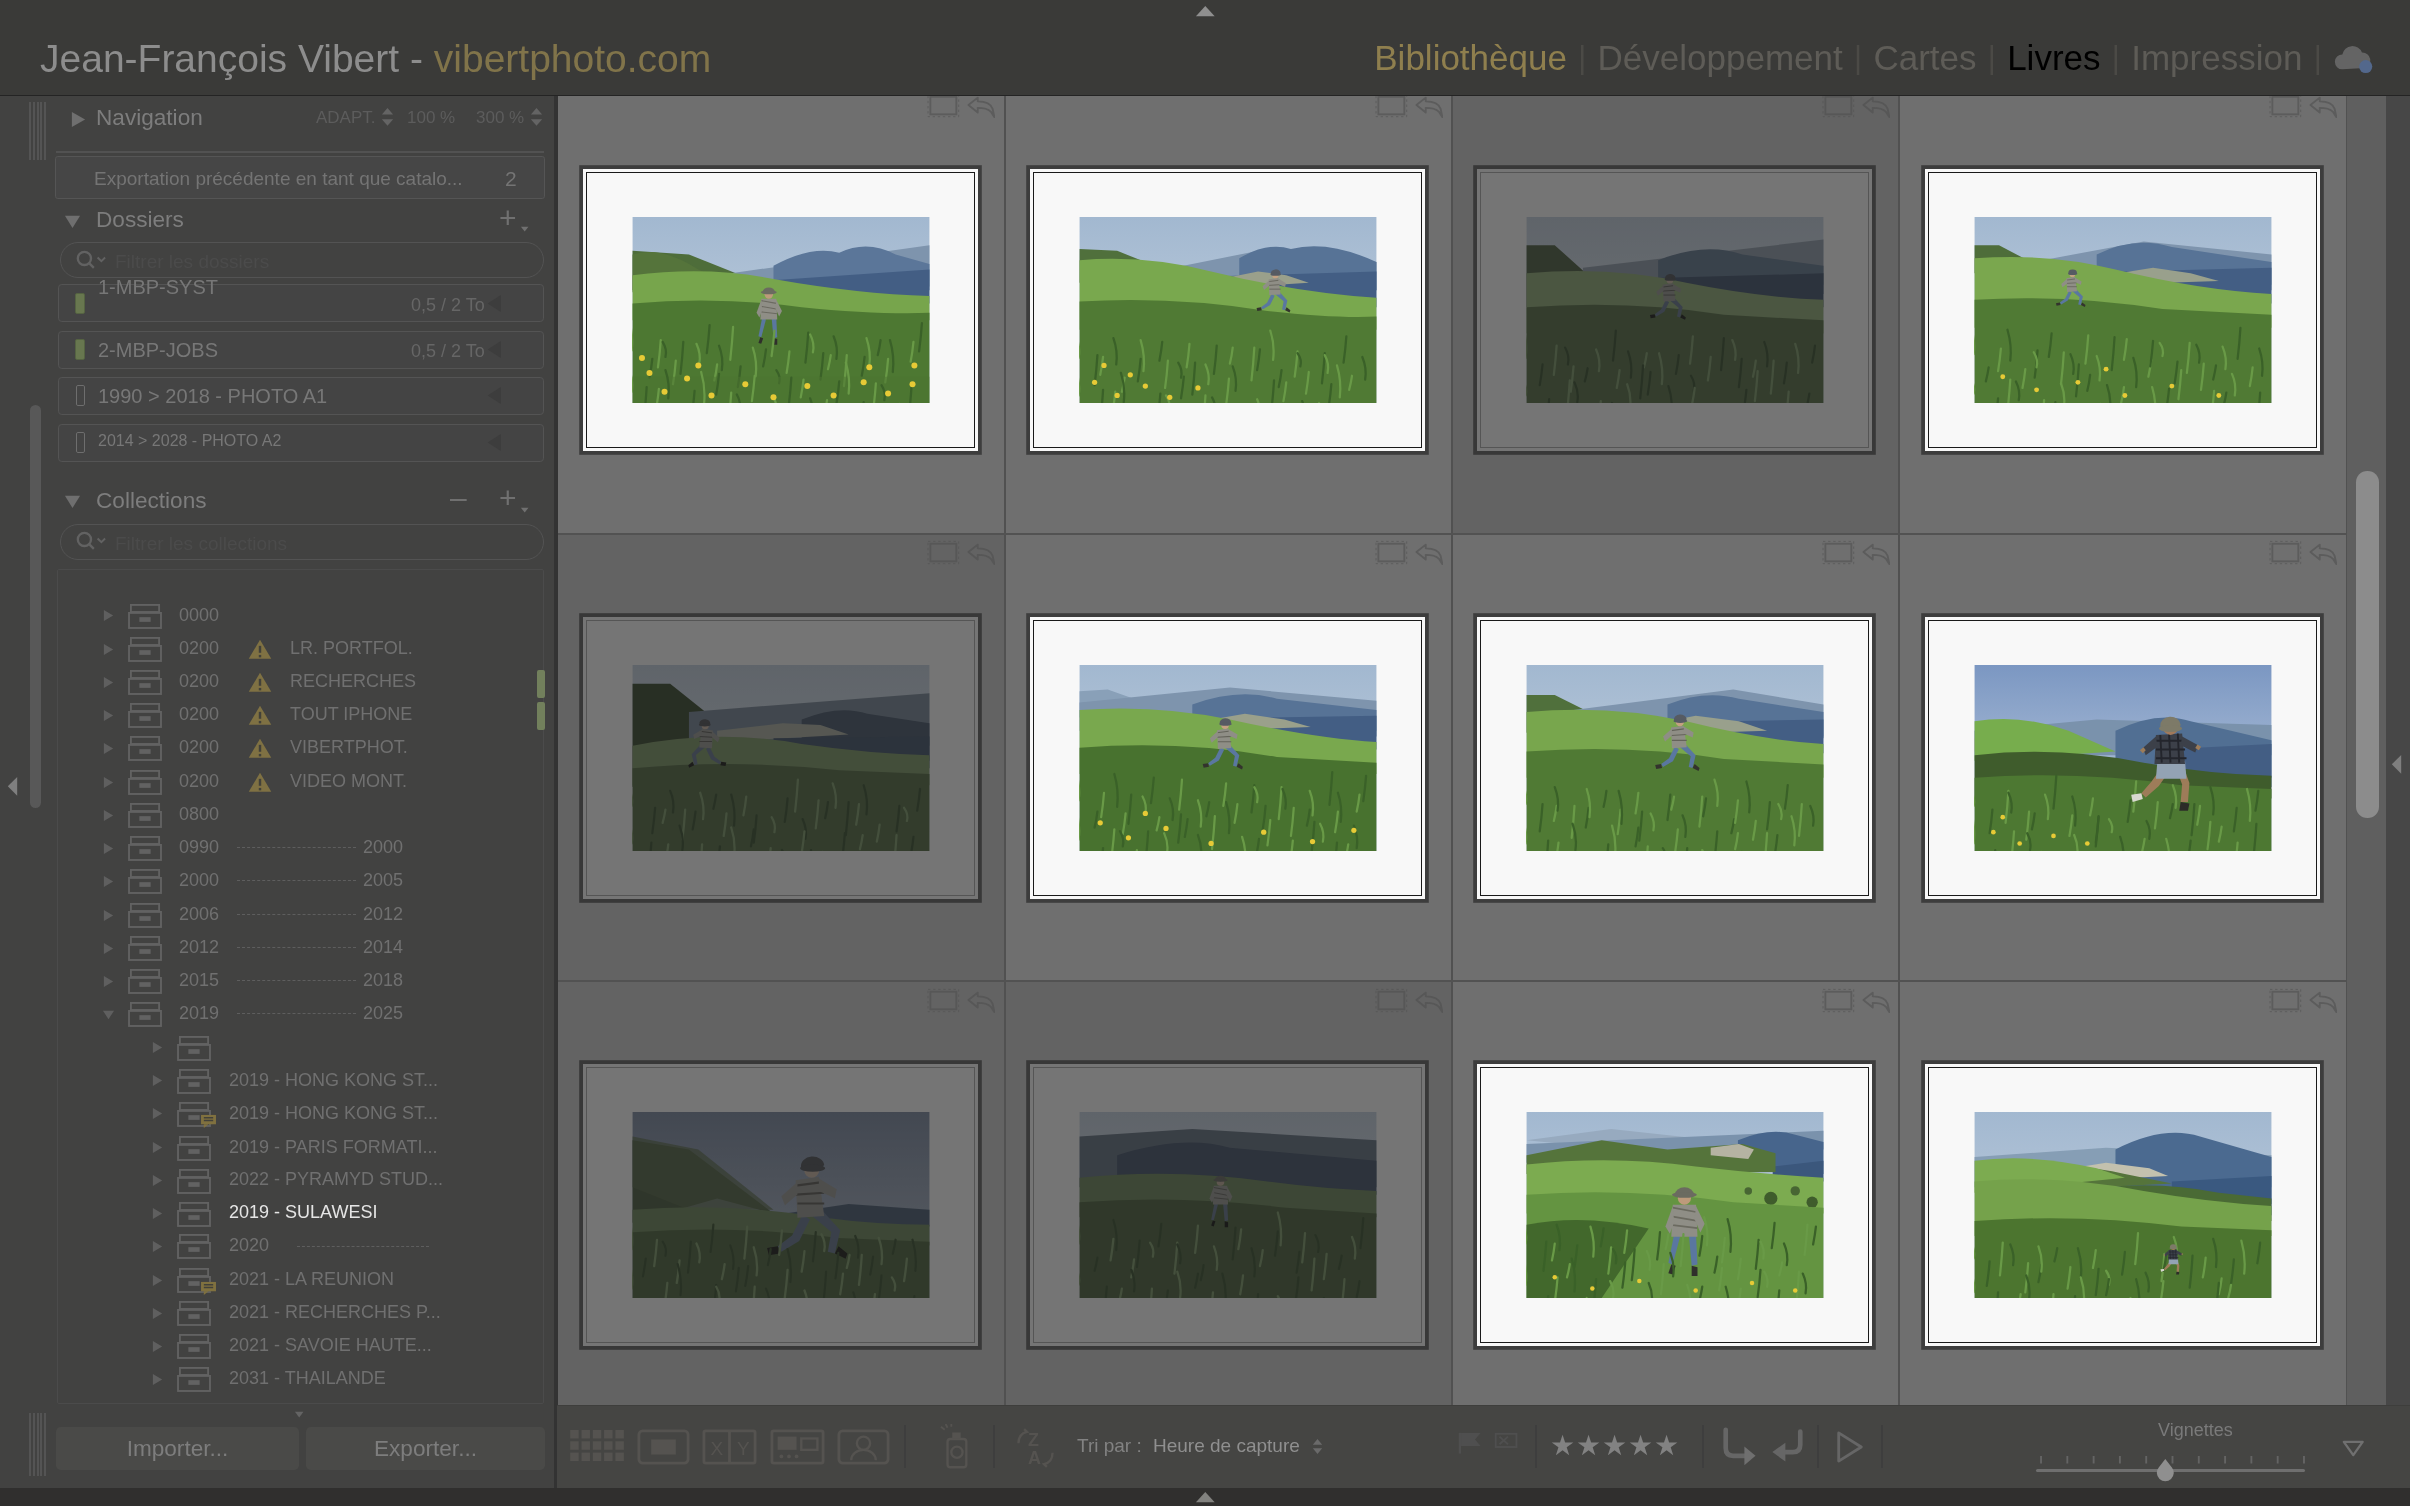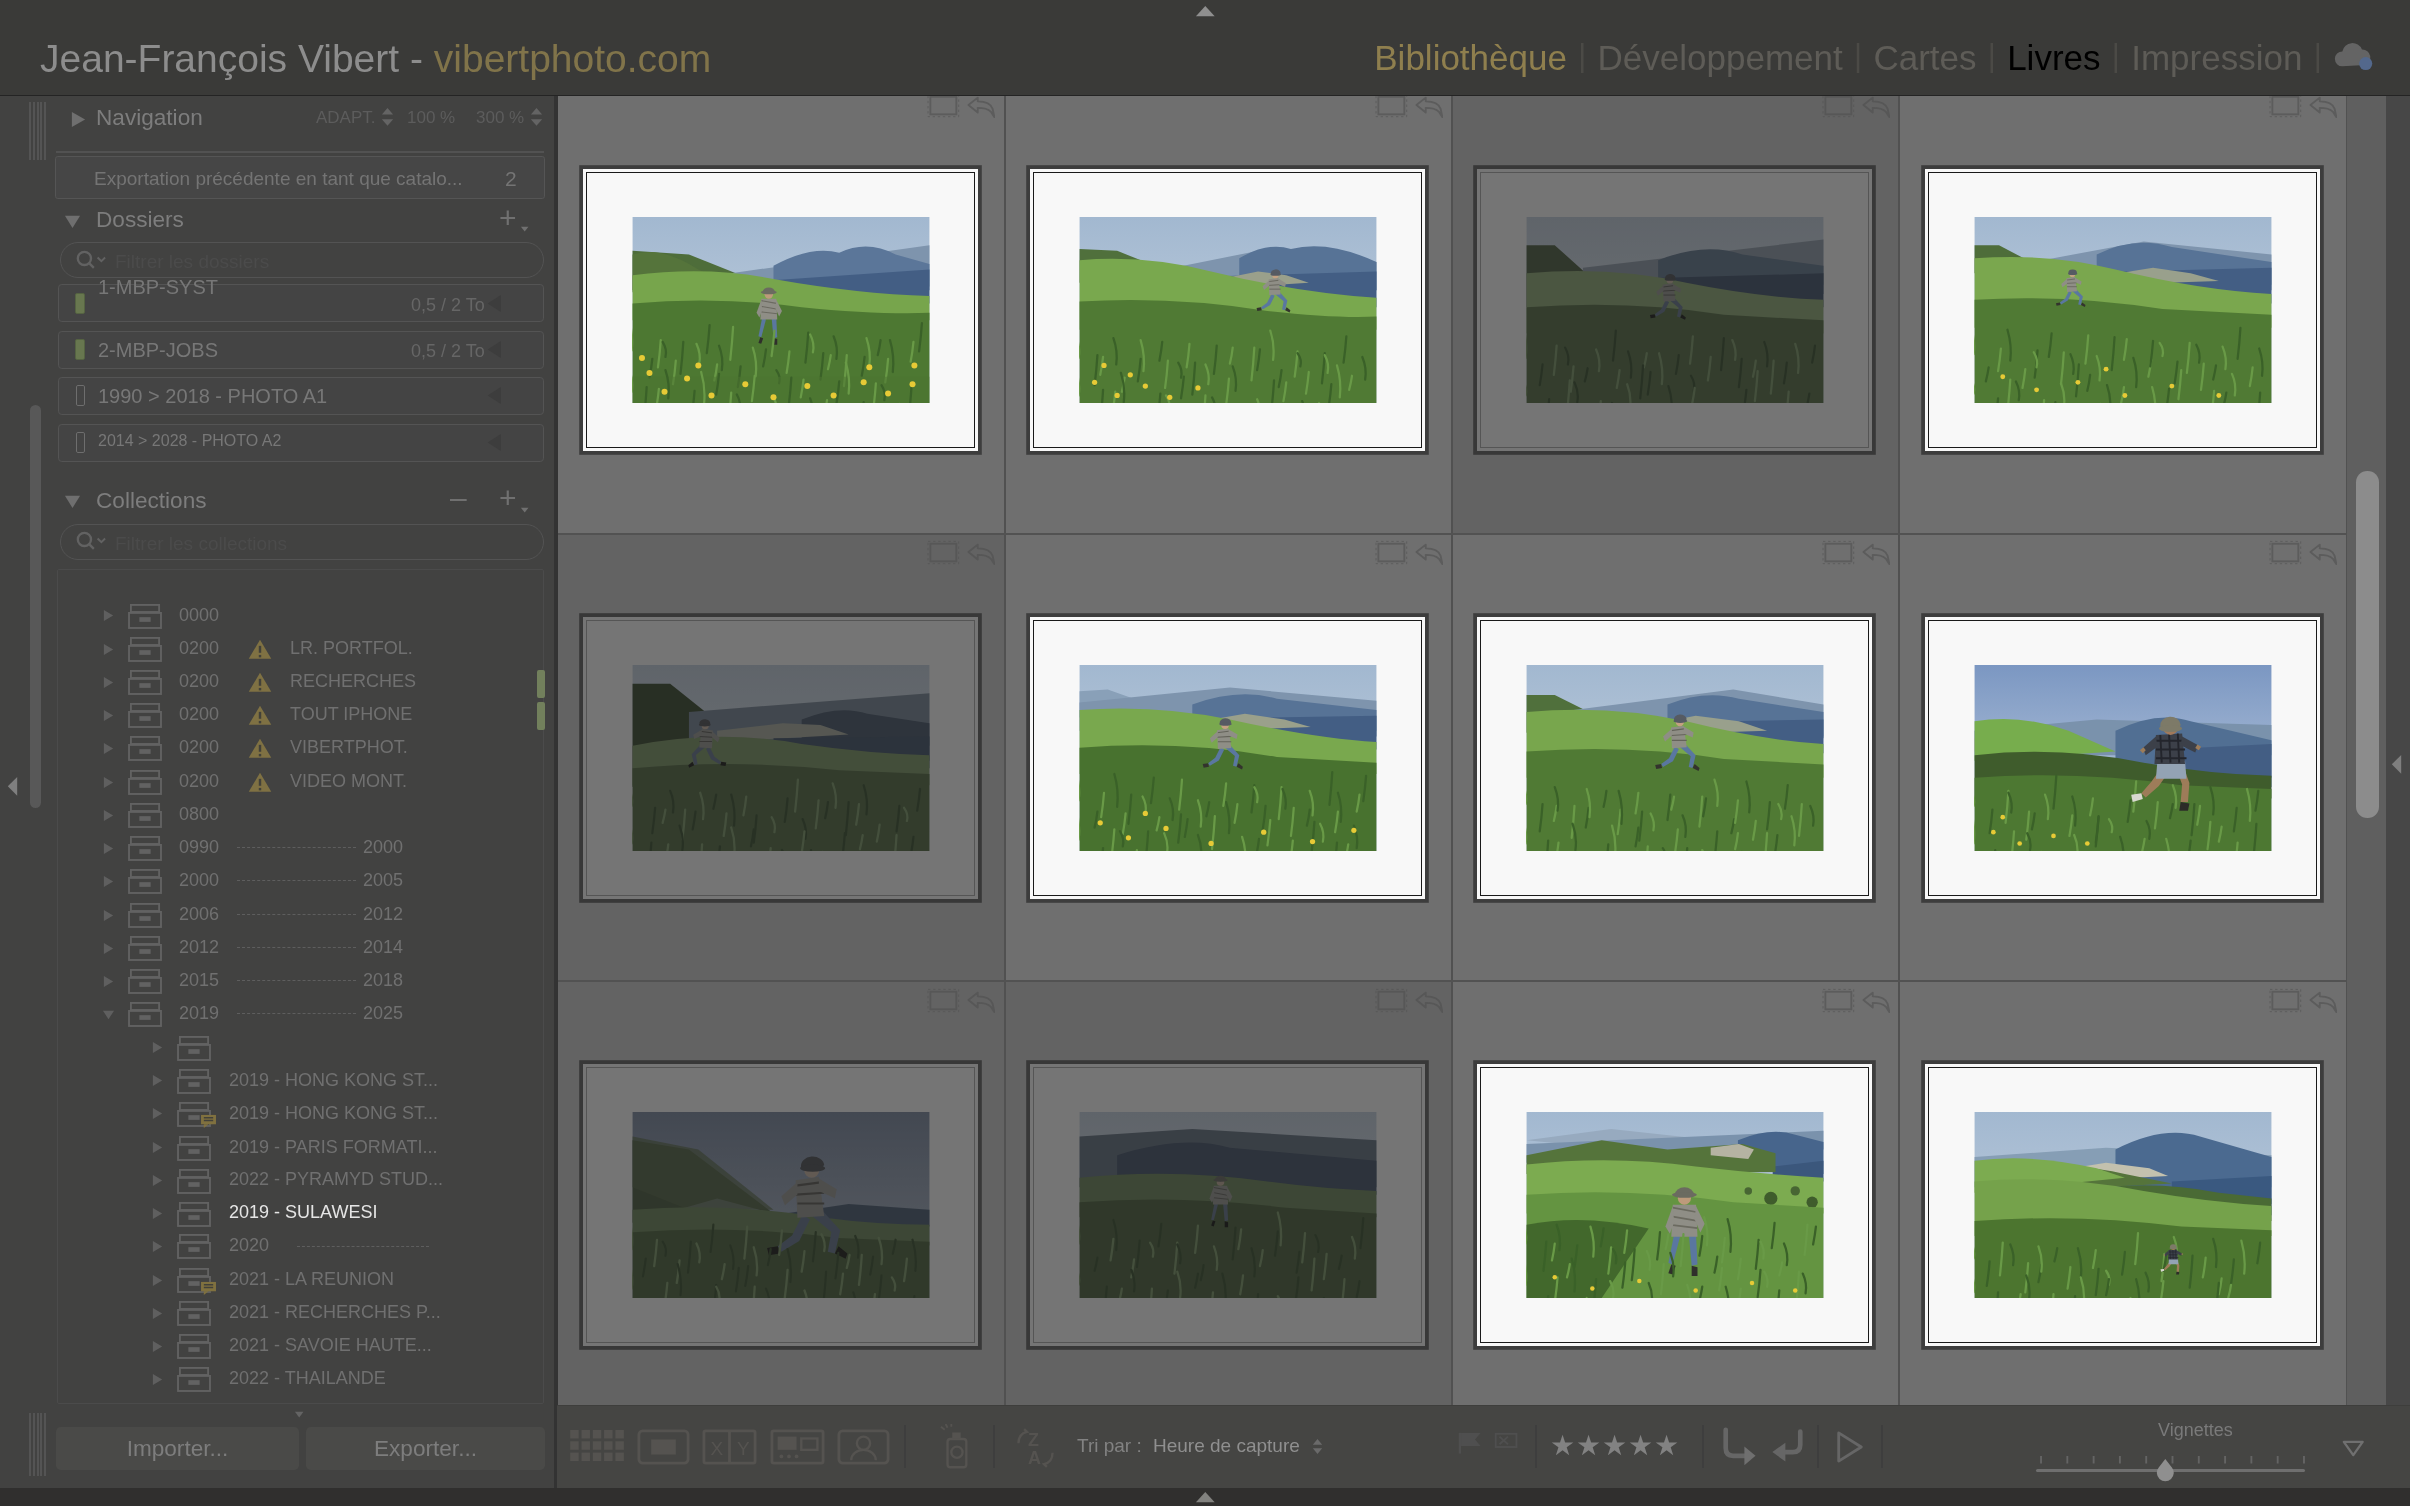--- a/index.html
+++ b/index.html
@@ -1497,31 +1497,31 @@
   </svg>
 <div class="a" style="left:229px;top:1335px;font-size:18px;color:#707070">2021 - SAVOIE HAUTE...</div>
 <svg class="a" style="left:151px;top:1373px" width="13" height="13" viewBox="0 0 14 14">
     <path d="M2,1 L12,7.0 L2,13 Z" fill="#5f5f5f"></path>
   </svg>
 <svg class="a" style="left:177px;top:1367px" width="34" height="25.4" viewBox="0 0 36 27">
     <rect x="3" y="1" width="30" height="7.5" fill="none" stroke="#626262" stroke-width="2"></rect>
     <rect x="1" y="9.5" width="34" height="16" fill="none" stroke="#626262" stroke-width="2"></rect>
     <rect x="12" y="14" width="12" height="5" fill="#626262"></rect>
   </svg>
-<div class="a" style="left:229px;top:1368px;font-size:18px;color:#707070">2022 - THAILANDE</div>
+<div class="a" style="left:229px;top:1368px;font-size:18px;color:#707070">2031 - THAILANDE</div>
 <div class="a" style="left:537px;top:670px;width:7.5px;height:28px;background:#72805c;border-radius:1.9px"></div>
 <div class="a" style="left:537px;top:702px;width:7.5px;height:28px;background:#72805c;border-radius:1.9px"></div>
 <svg class="a" style="left:294px;top:1409px" width="10.4" height="10.4" viewBox="0 0 11 11">
     <path d="M1,3 L10,3 L5.5,9 Z" fill="#646464"></path>
   </svg>
 <div class="a" style="left:56px;top:1427px;width:243px;height:43px;background:#4a4a48;border-radius:4.7px;font-size:22.6px;color:#848484;text-align:center;line-height:43px;color:#7d7d7d">Importer...</div>
 <div class="a" style="left:306px;top:1427px;width:239px;height:43px;background:#4a4a48;border-radius:4.7px;font-size:22.6px;color:#848484;text-align:center;line-height:43px;color:#7d7d7d">Exporter...</div>
 <div class="a" style="left:0;top:0;width:2411px;height:96px;background:#3a3a38;border-bottom:1.9px solid #242424"></div>
 <div class="a" style="left:40px;top:37px;font-size:39px;color:#8d8d8d">Jean-François Vibert - <span style="color:#81744a">vibertphoto.com</span></div>
-<div class="a" style="right:34px;top:38px;display:flex;gap:0;font-size:35px;white-space:nowrap">
+<div class="a" style="right:34px;top:38px;display:flex;align-items:center;gap:0;font-size:35px;white-space:nowrap">
     <span style="color:#8f7f4e">Bibliothèque</span>
     <span style="color:#4b4a46;padding:0 11.3px;font-size:31px">|</span>
     <span style="color:#5e5c57">Développement</span>
     <span style="color:#4b4a46;padding:0 11.3px;font-size:31px">|</span>
     <span style="color:#5e5c57">Cartes</span>
     <span style="color:#4b4a46;padding:0 11.3px;font-size:31px">|</span>
     <span style="color:#000000">Livres</span>
     <span style="color:#4b4a46;padding:0 11.3px;font-size:31px">|</span>
     <span style="color:#5e5c57">Impression</span>
     <span style="color:#4b4a46;padding:0 11.3px;font-size:31px">|</span>

